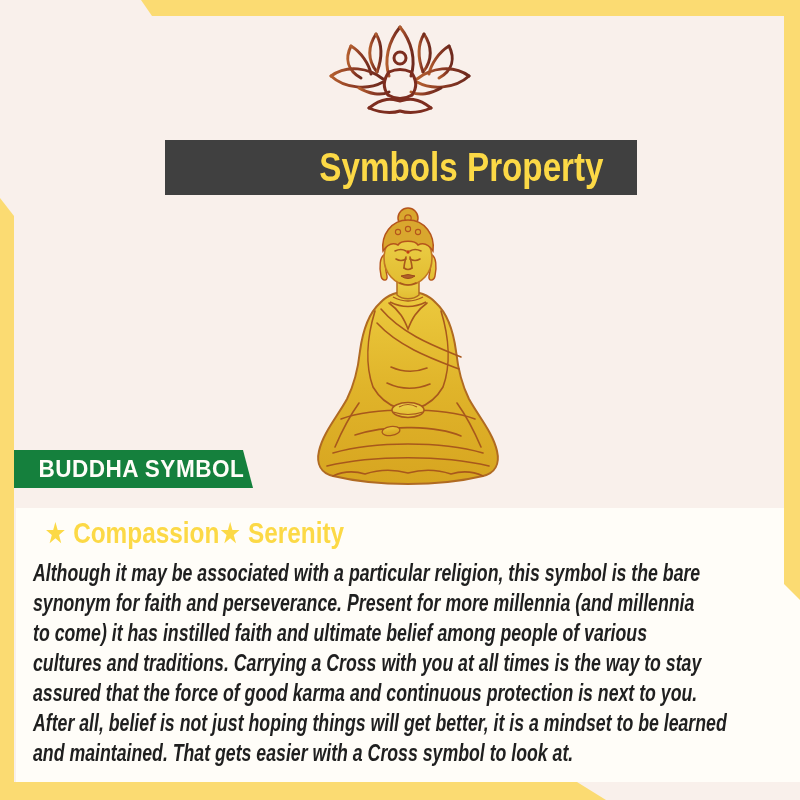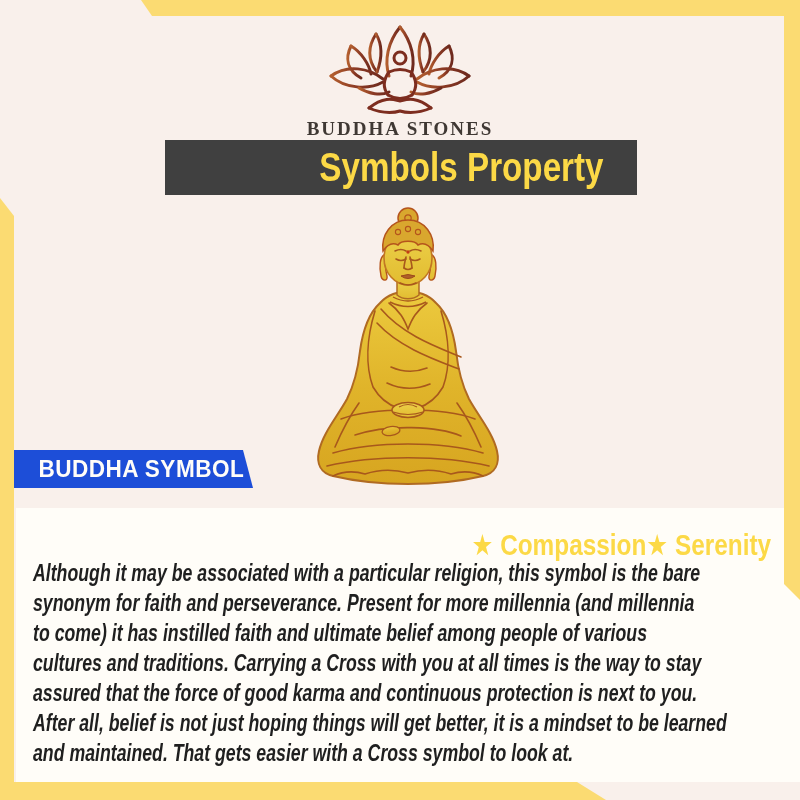--- a/index.html
+++ b/index.html
@@ -29,29 +29,29 @@
   .banner{position:absolute;left:165px;top:140px;width:472px;height:55px;
     background:#404040;display:flex;align-items:center;justify-content:flex-end;}
   .title{display:inline-block;font-size:41px;font-weight:bold;color:#fcd946;
     transform:scaleX(.81);white-space:nowrap;letter-spacing:0;}
 
   
   .buddha{position:absolute;left:303px;top:205px;width:210px;height:284px;}
 
   
   .ribbon{position:absolute;left:13px;top:450px;width:240px;height:38px;
-    background:#1d4ed8;display:flex;align-items:center;
+    background:#15803d;display:flex;align-items:center;
     clip-path:polygon(0 0,230px 0,240px 38px,0 38px);}
   .ribbon-label{padding-left:27px;font-size:24px;font-weight:600;color:#fffdf8;
     letter-spacing:.5px;white-space:nowrap;transform:scaleX(.94);transform-origin:left center;}
 
   
   .text-panel{position:absolute;left:16px;top:508px;width:784px;height:274px;
     background:#fffdf8;}
-  .subtitle{position:absolute;left:0;top:20px;width:100%;text-align:right;}
+  .subtitle{position:absolute;left:0;top:8px;width:100%;text-align:left;}
   .subtitle-text{display:inline-block;font-size:29px;font-weight:bold;color:#fcd946;
     white-space:nowrap;transform:scaleX(.84);}
   .body-text{position:absolute;left:17px;top:50px;width:760px;font-style:italic;}
   .body-line{font-size:23px;font-weight:bold;color:#1f1f1f;line-height:30px;
     white-space:nowrap;transform:scaleX(.77);transform-origin:left center;}
 </style>
 </head>
 <body>
 
 <div id="canvas">
@@ -91,21 +91,20 @@
 
         <circle cx="75" cy="36" r="6"></circle>
         <path d="M64,50 Q75,45 86,50"></path>
         <path d="M64,50 C58,58 58,66 63,73"></path>
         <path d="M86,50 C92,58 92,66 87,73"></path>
         <path d="M63,73 Q75,80 87,73"></path>
         <path d="M44,86 C60,73 70,78 75,79 C80,78 90,73 106,86"></path>
         <path d="M44,86 C60,93 72,90 75,89 C78,90 90,93 106,86"></path>
       </g>
     </svg>
-    <div class="brand-name">BUDDHA STONES</div>
   </div>
 
   <div class="banner">
     <span class="title">Symbols Property</span>
   </div>
 
   <svg class="buddha" viewBox="0 0 210 284">
     <defs>
       <linearGradient id="gold" x1="0" y1="0" x2="0" y2="1">
         <stop offset="0" stop-color="#ecca3e"></stop>

